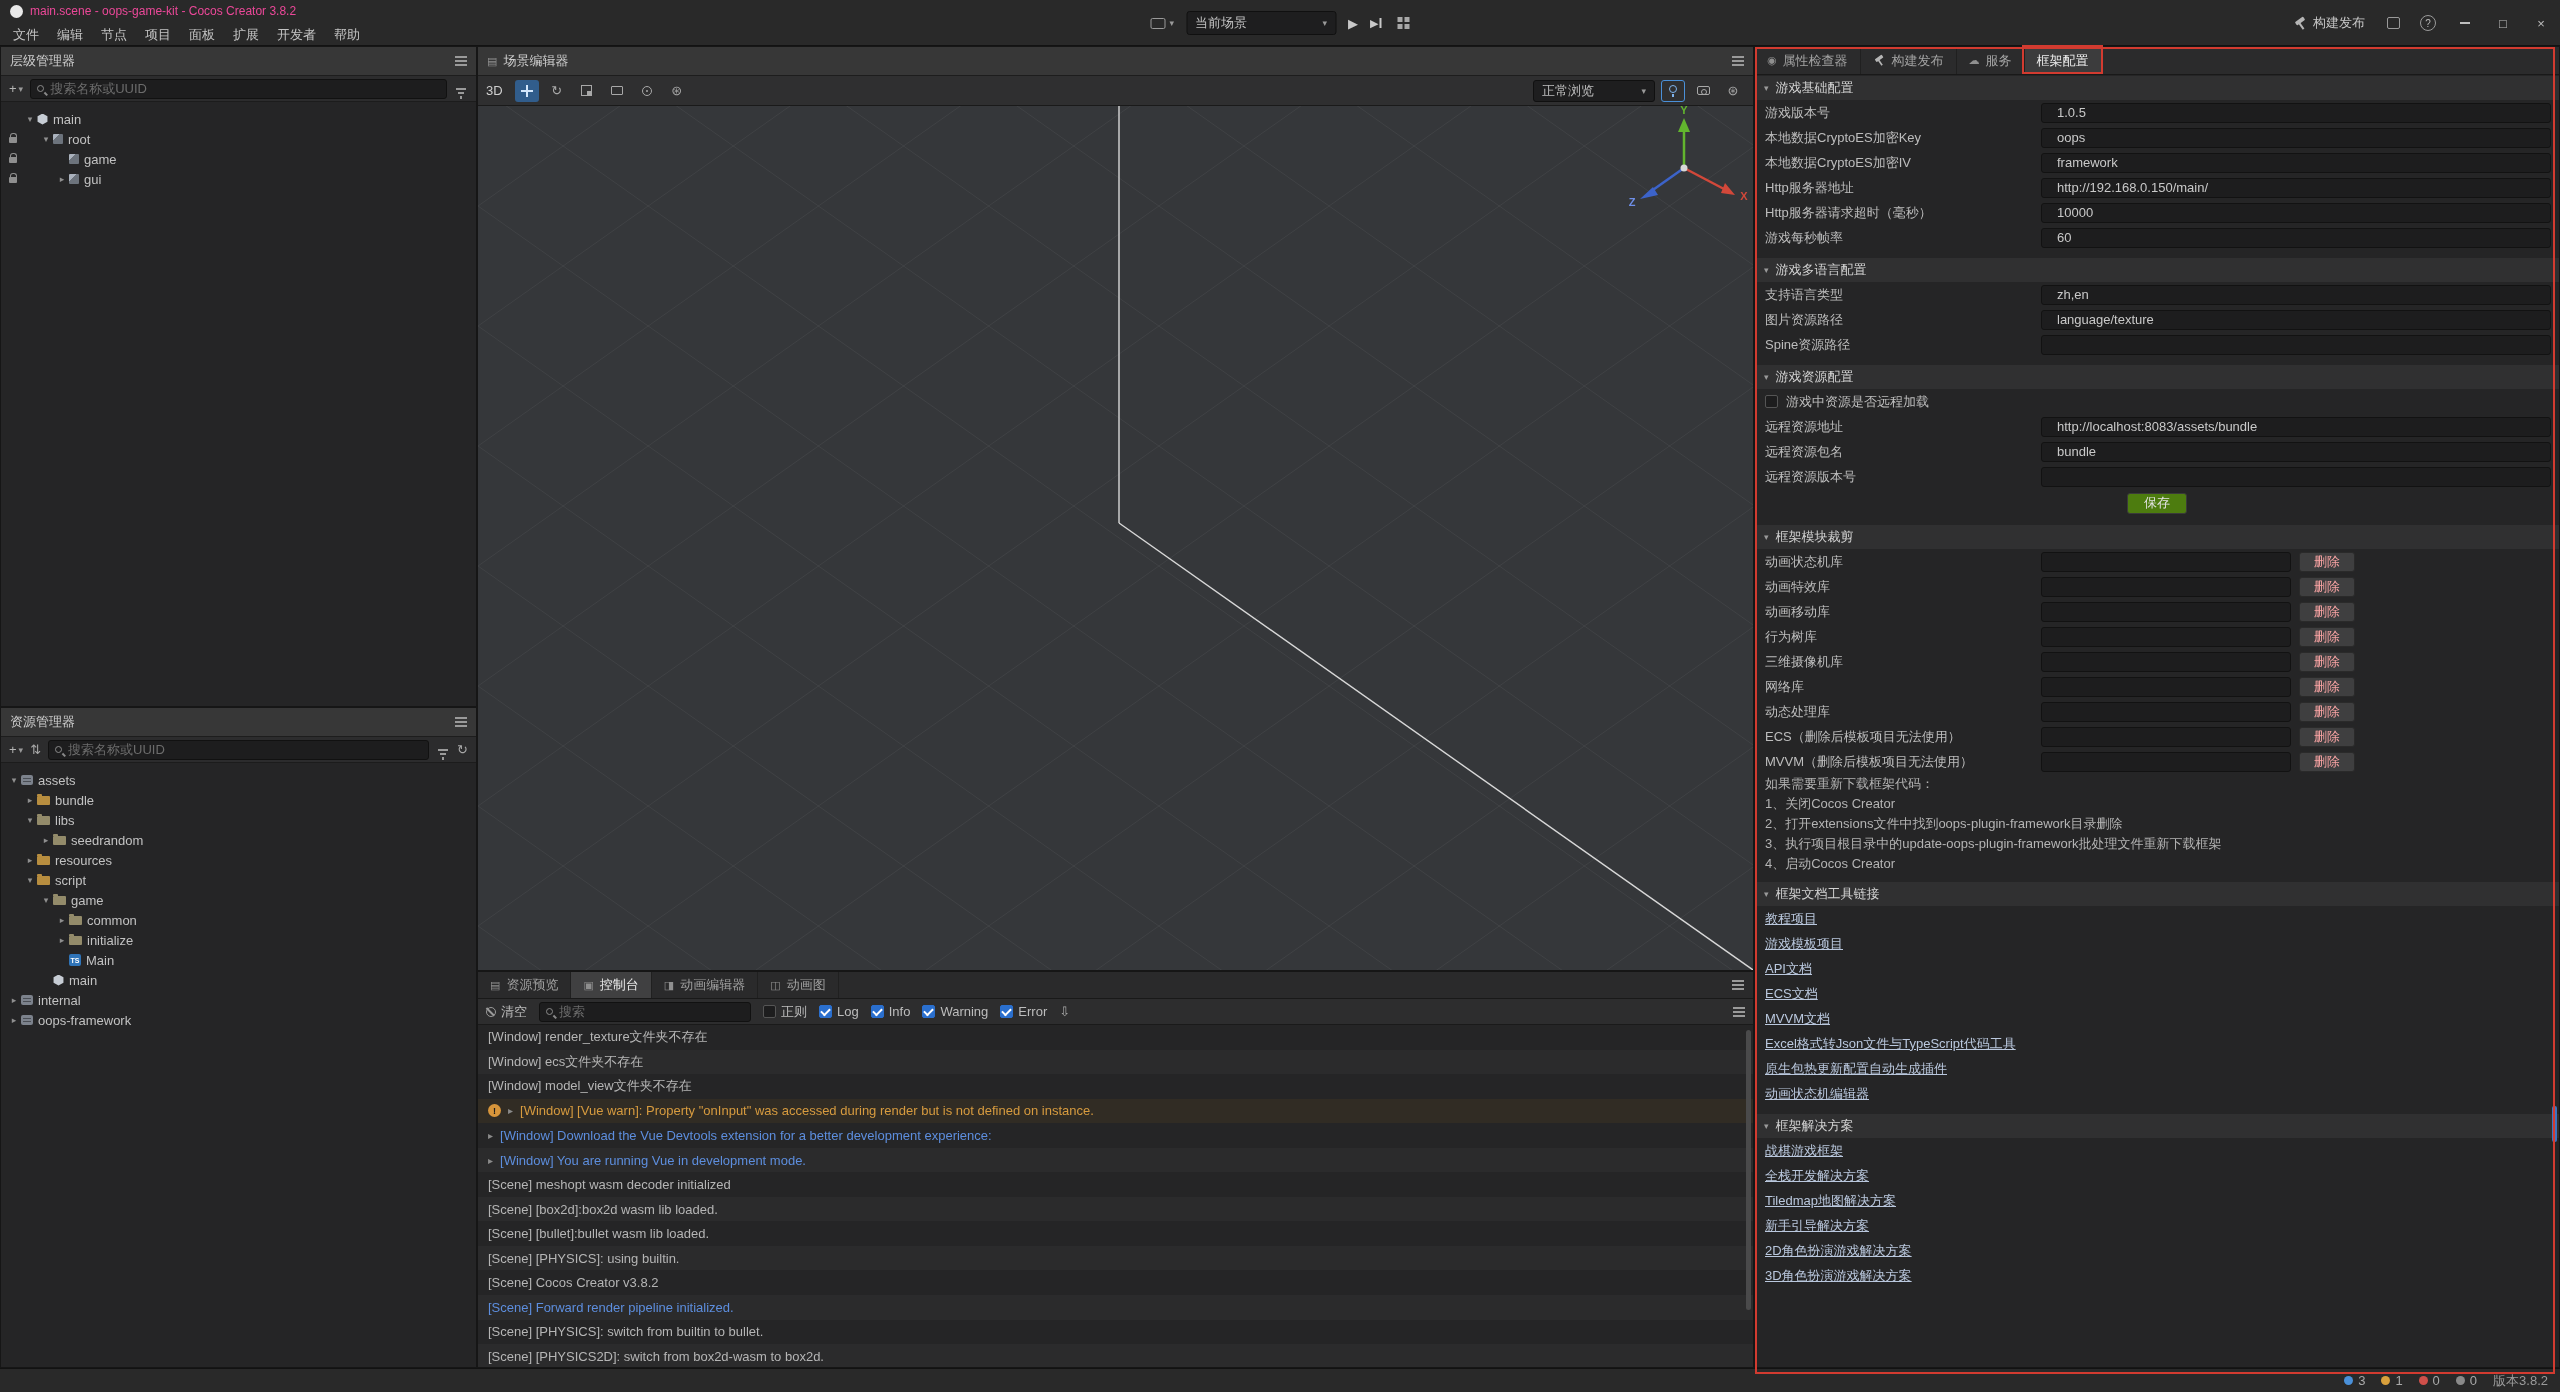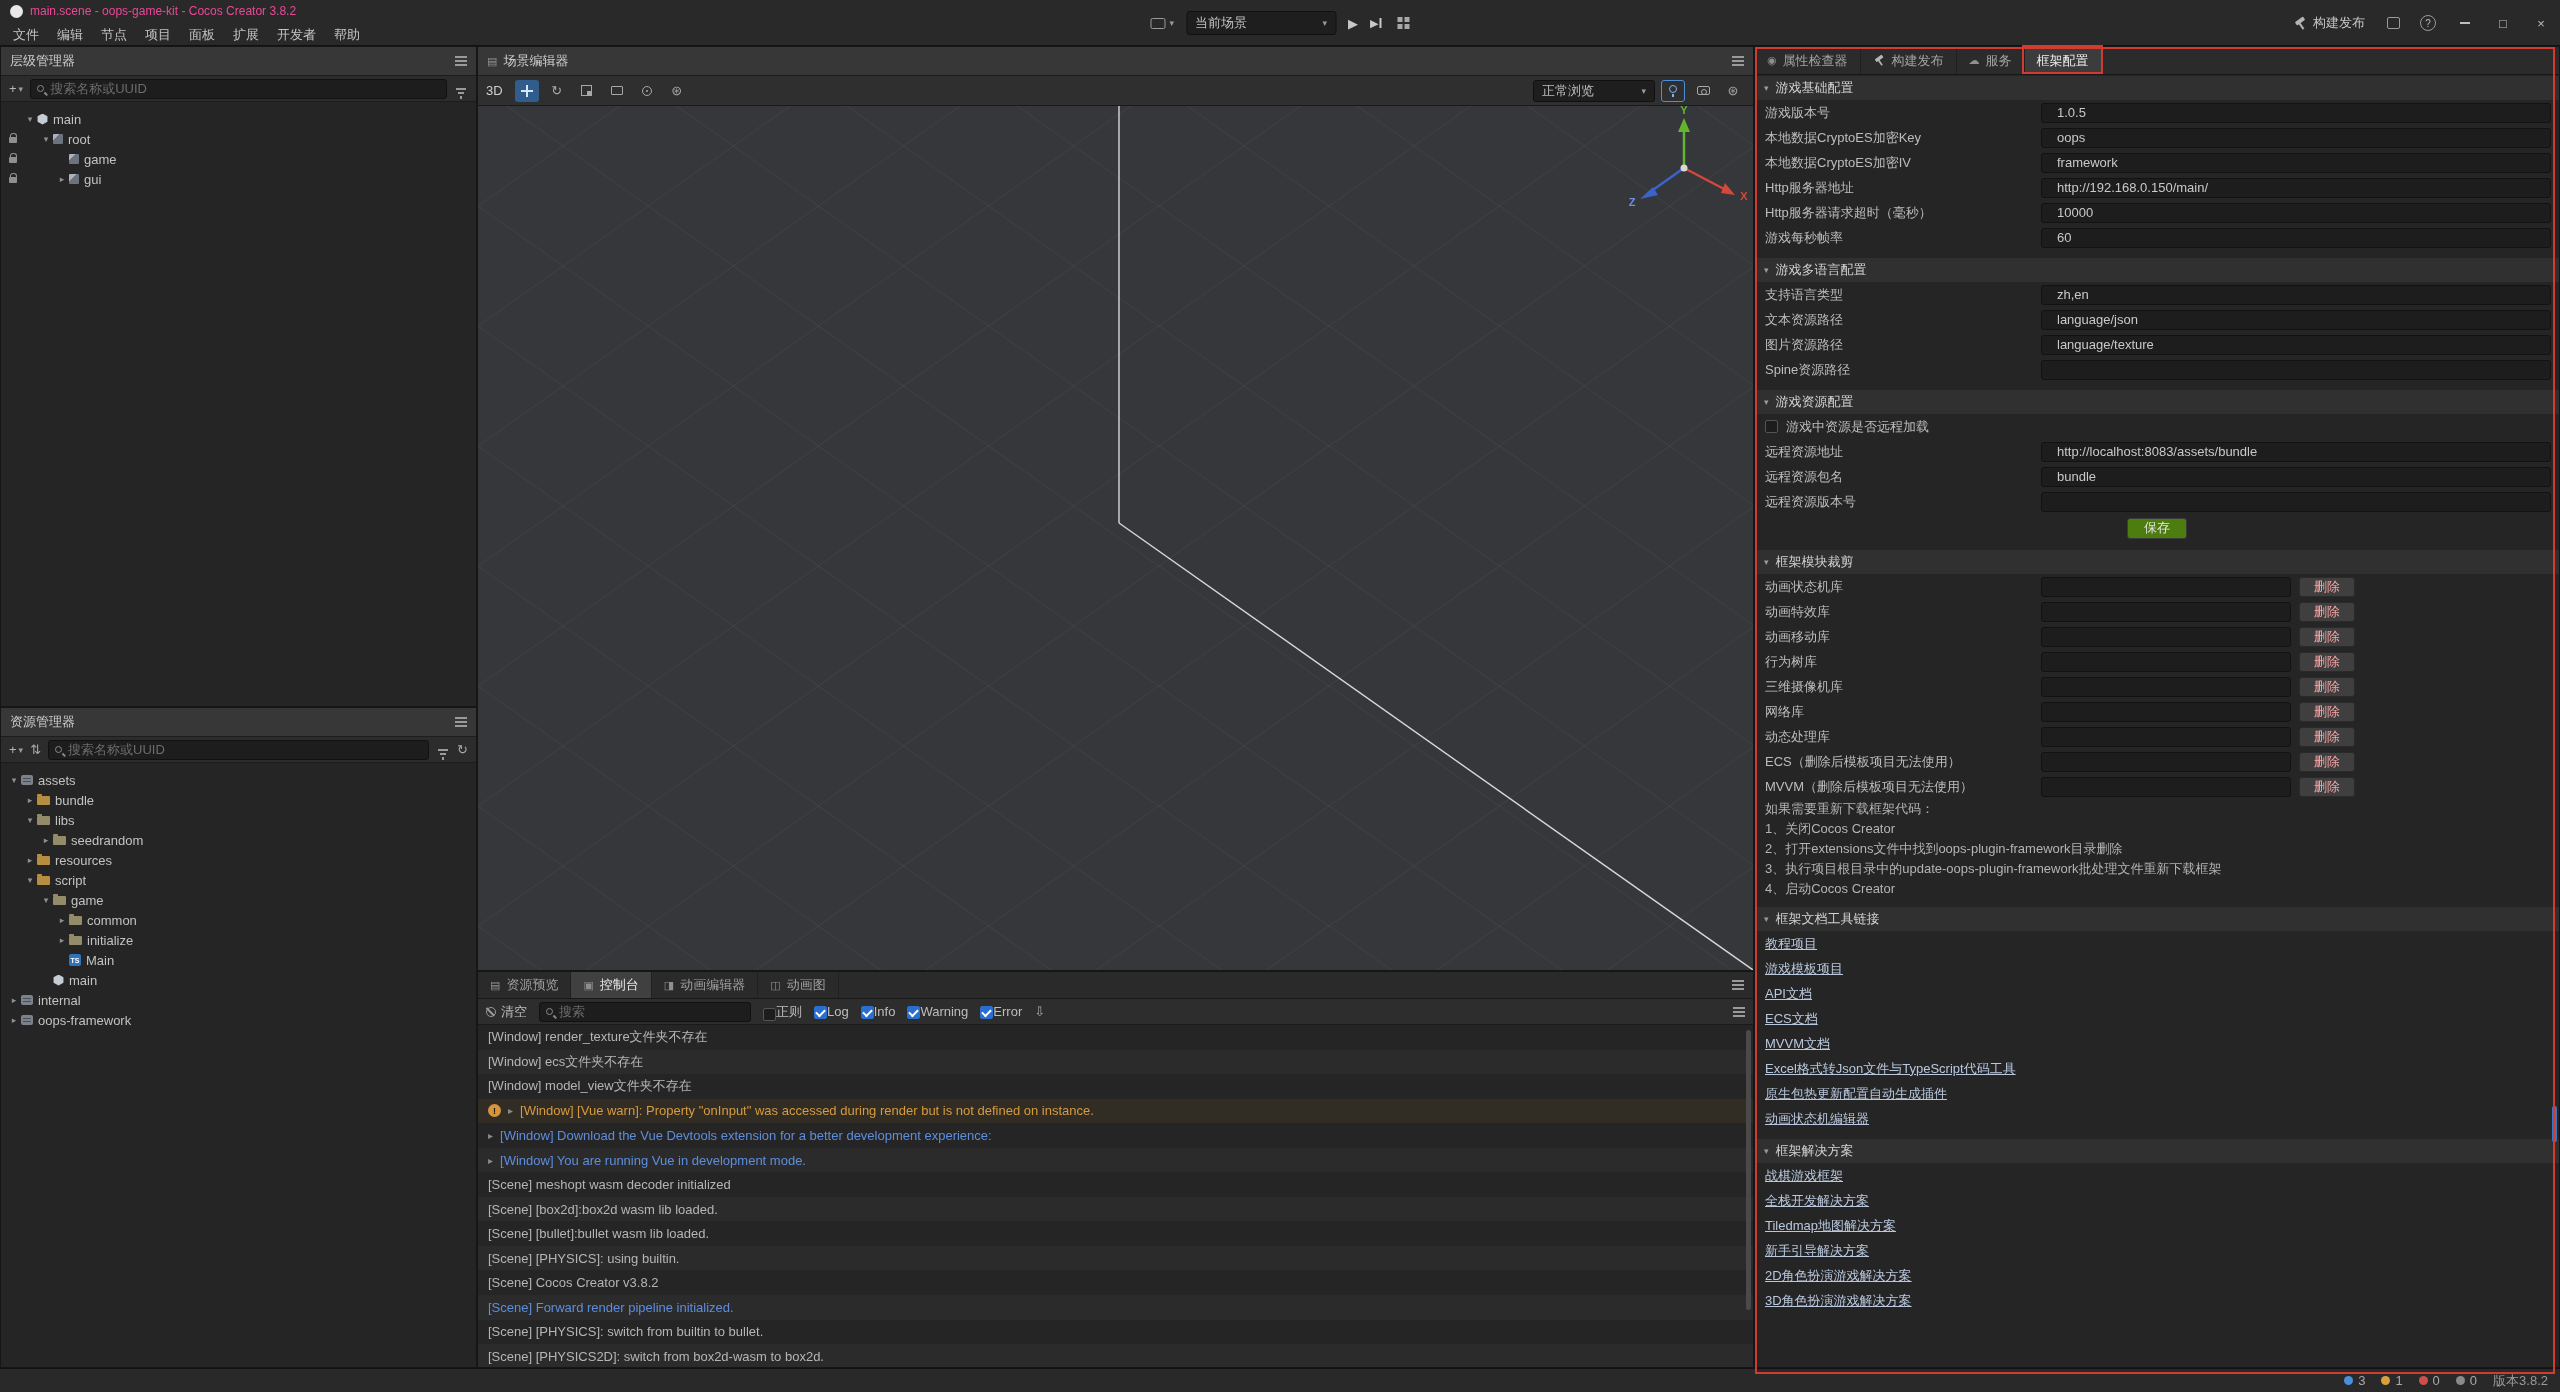--- a/index.html
+++ b/index.html
@@ -102,21 +102,21 @@
   #console { left:477px; top:971px; width:1277px; height:397px; }
   .console-tabs { height:27px; display:flex; background:#2a2a2b; border-bottom:1px solid #191919; align-items:stretch; }
   .console-tab { display:flex; align-items:center; gap:6px; padding:0 12px; color:#9f9f9f; border-right:1px solid #202020; }
   .console-tab.active { background:#404041; color:#ececec; }
   .tab-ic { font-size:11px; color:#8f8f8f; }
   .console-toolbar { height:26px; display:flex; align-items:center; gap:12px; padding:0 8px; background:#2d2d2e; border-bottom:1px solid #1a1a1a; }
   .clear-btn { display:flex; align-items:center; gap:5px; color:#bdbdbd; }
   .i-clear { width:10px; height:10px; border:1.5px solid #9a9a9a; border-radius:50%; position:relative; }
   .i-clear::after { content:''; position:absolute; left:-2px; top:3.5px; width:11px; height:1.5px; background:#9a9a9a; transform:rotate(45deg); }
   .console-search { flex:none; width:212px; }
-  .chk { display:flex; align-items:flex-end; color:#bdbdbd; }
+  .chk { display:flex; align-items:center; gap:5px; color:#bdbdbd; }
   .checkbox { width:13px; height:13px; background:#1d1d1e; border:1px solid #555; border-radius:2px; flex:none; display:flex; align-items:center; justify-content:center; }
   .checkbox.checked { background:#2a6fce; border-color:#2a6fce; }
   .checkbox.checked::after { content:''; width:7px; height:4px; border-left:2px solid #fff; border-bottom:2px solid #fff; transform:rotate(-45deg); margin-top:-2px; }
   .log-list { position:absolute; left:0; top:53px; right:0; bottom:0; }
   .log-row { height:24.55px; display:flex; align-items:center; padding:0 10px; gap:7px; color:#b5b5b5; white-space:nowrap; }
   .log-row:nth-child(odd) { background:#252526; }
   .log-row:nth-child(even){ background:#2b2b2c; }
   .log-row.warn { color:#d79b3f; background:rgba(140,95,25,0.12); }
   .log-row.info { color:#5d8ede; }
   .warn-ic { width:13px; height:13px; border-radius:50%; background:#d7953b; color:#1d1d1d; font-weight:bold; font-size:9px; display:flex; align-items:center; justify-content:center; flex:none; }
@@ -621,24 +621,20 @@
         </div>
         <div class="section-header">
           <span class="sec-arrow">▾</span>
           <span>游戏多语言配置</span>
         </div>
         <div class="form-row">
           <span class="form-label">支持语言类型</span>
           <input class="form-input" value="zh,en" style="">
         </div>
         <div class="form-row">
-          <span class="form-label">文本资源路径</span>
-          <input class="form-input" value="language/json" style="">
-        </div>
-        <div class="form-row">
           <span class="form-label">图片资源路径</span>
           <input class="form-input" value="language/texture" style="">
         </div>
         <div class="form-row">
           <span class="form-label">Spine资源路径</span>
           <input class="form-input" style="">
         </div>
         <div class="section-header">
           <span class="sec-arrow">▾</span>
           <span>游戏资源配置</span>

